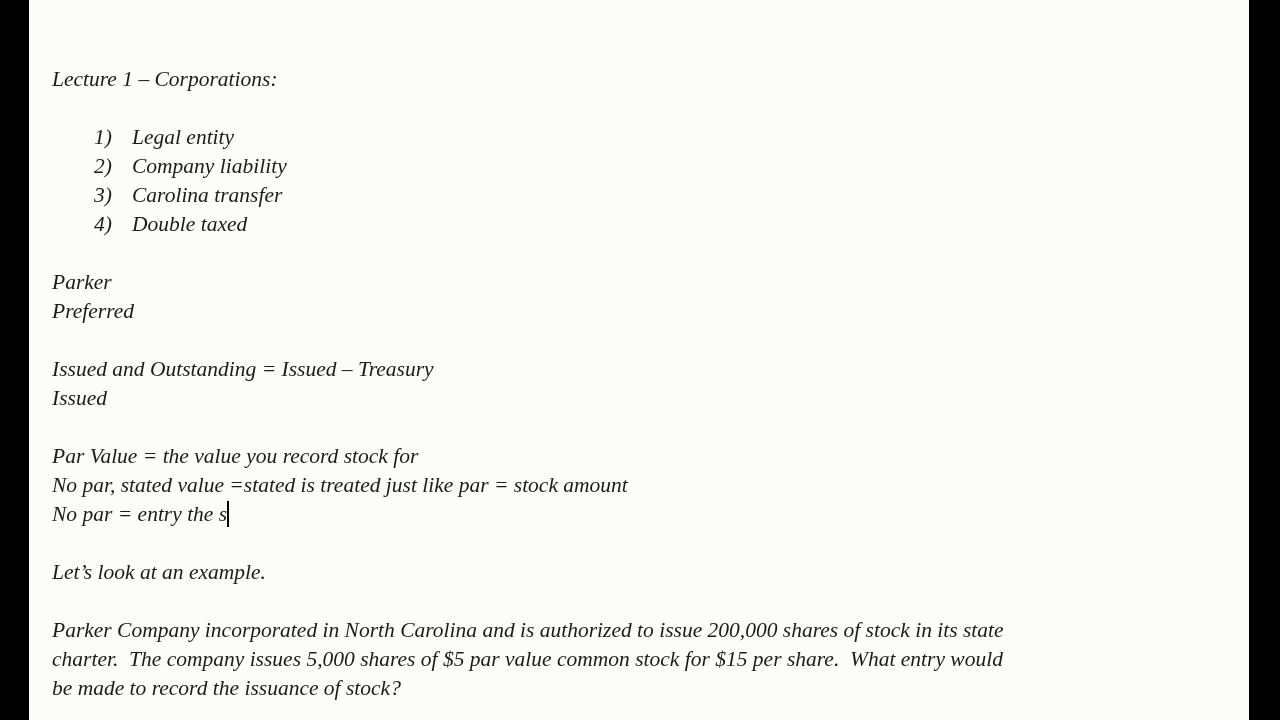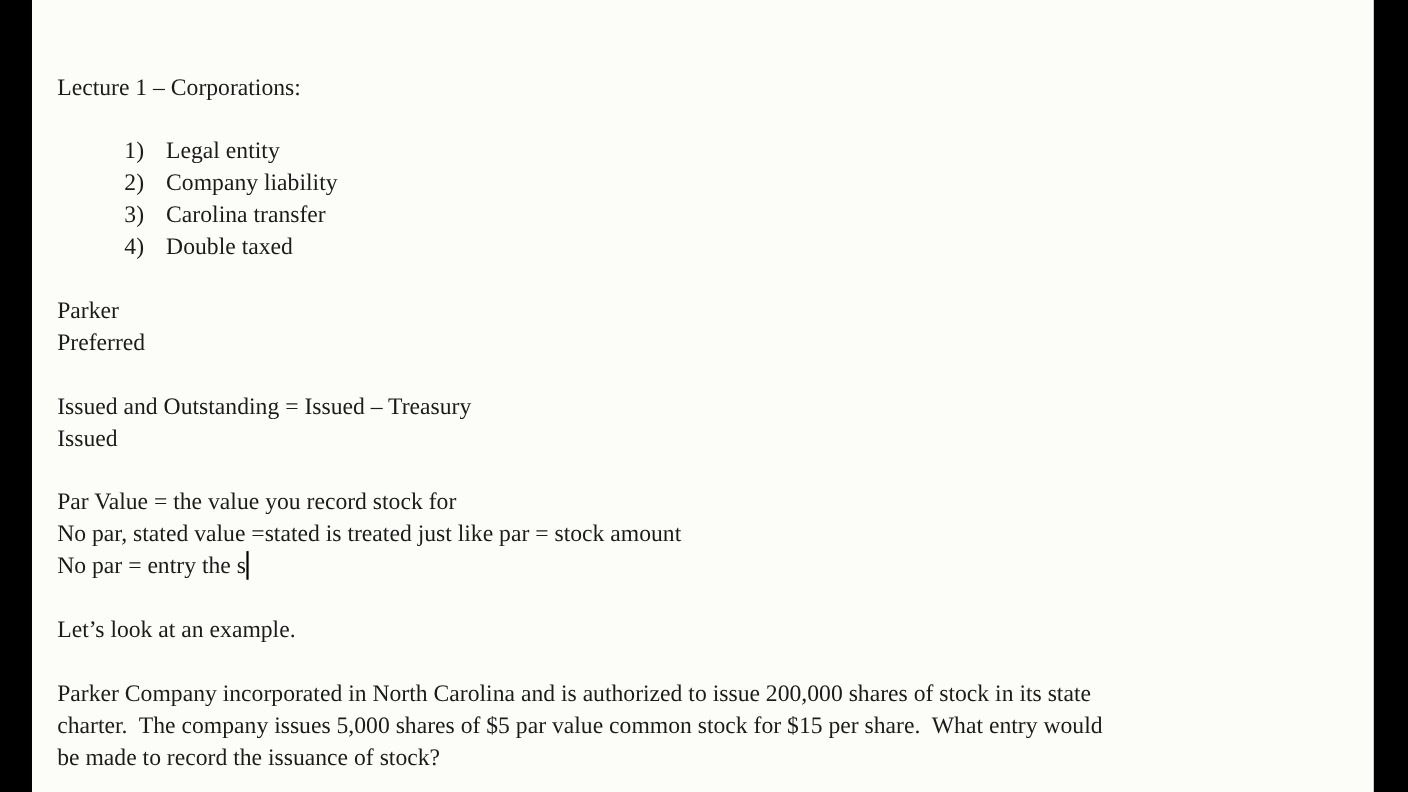--- a/index.html
+++ b/index.html
@@ -3,20 +3,21 @@
 <meta charset="utf-8">
 <style>
   html, body { margin: 0; padding: 0; background: #000; }
   .stage {
     position: relative;
     width: 1280px;
     height: 720px;
     background: #000;
     overflow: hidden;
     font-family: "Liberation Serif", "DejaVu Serif", serif;
+    font-style: italic;
   }
   .bar {
     position: absolute;
     top: 0;
     height: 720px;
     background: #000;
   }
   .bar.left  { left: 0;  width: 29px; }
   .bar.right { right: 0; width: 31px; }
   .page {
@@ -35,21 +36,21 @@
     right: 0;
     color: #1b1b1b;
     font-size: 21.5px;
     line-height: 29px;
   }
   .line {
     height: 29px;
     white-space: pre;
     padding-left: 23px;
   }
-  .line.list { padding-left: 84px; }
+  .line.list { padding-left: 65px; }
   .line.list .num {
     display: inline-block;
     width: 38px;
   }
   .caret {
     display: inline-block;
     width: 2px;
     height: 26px;
     background: #000;
     vertical-align: -6px;

